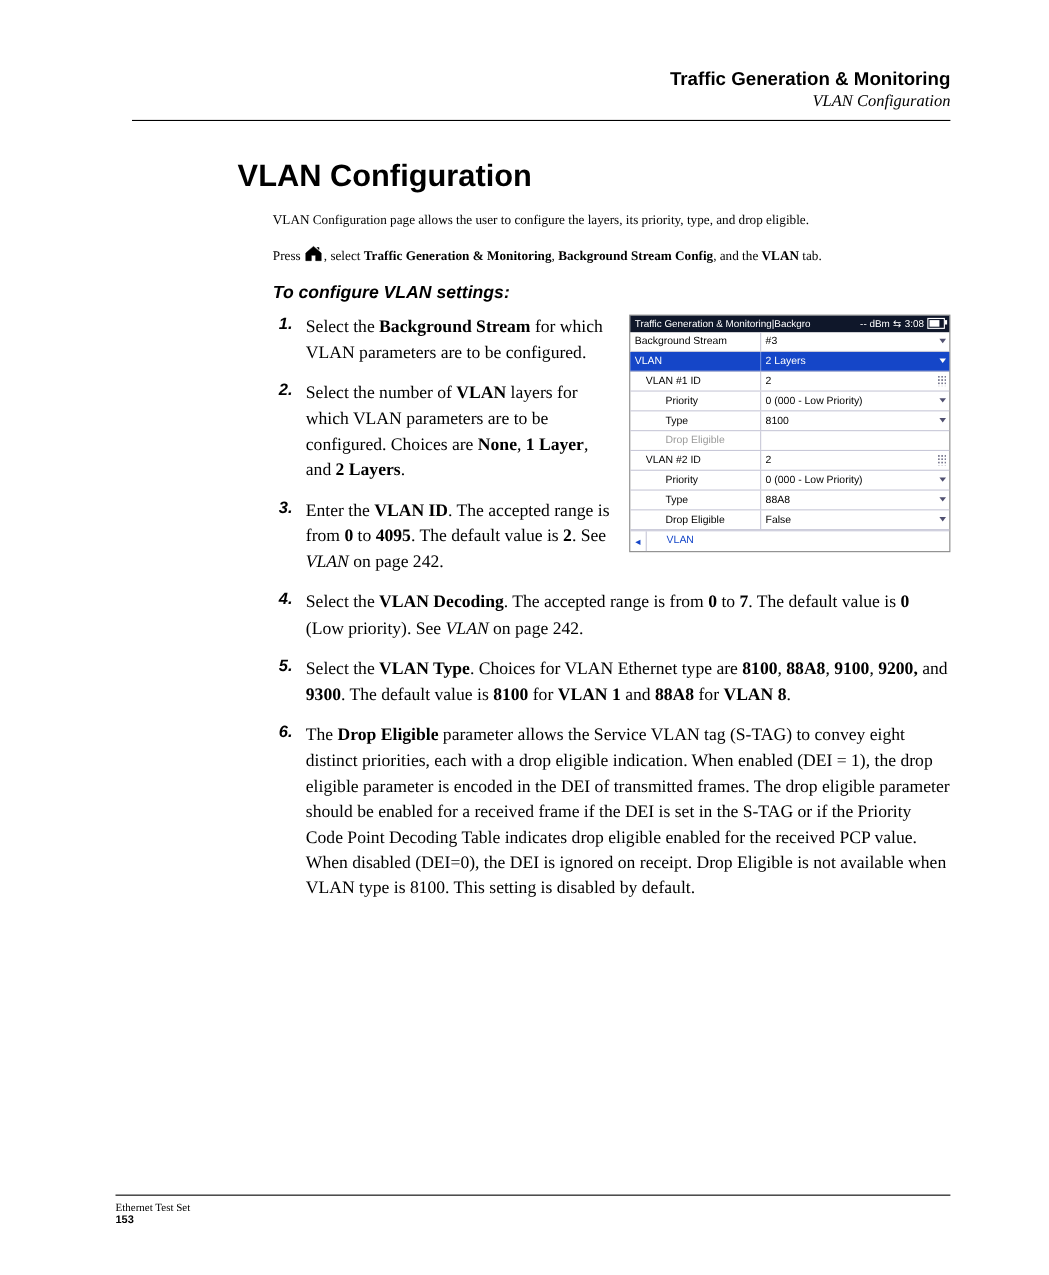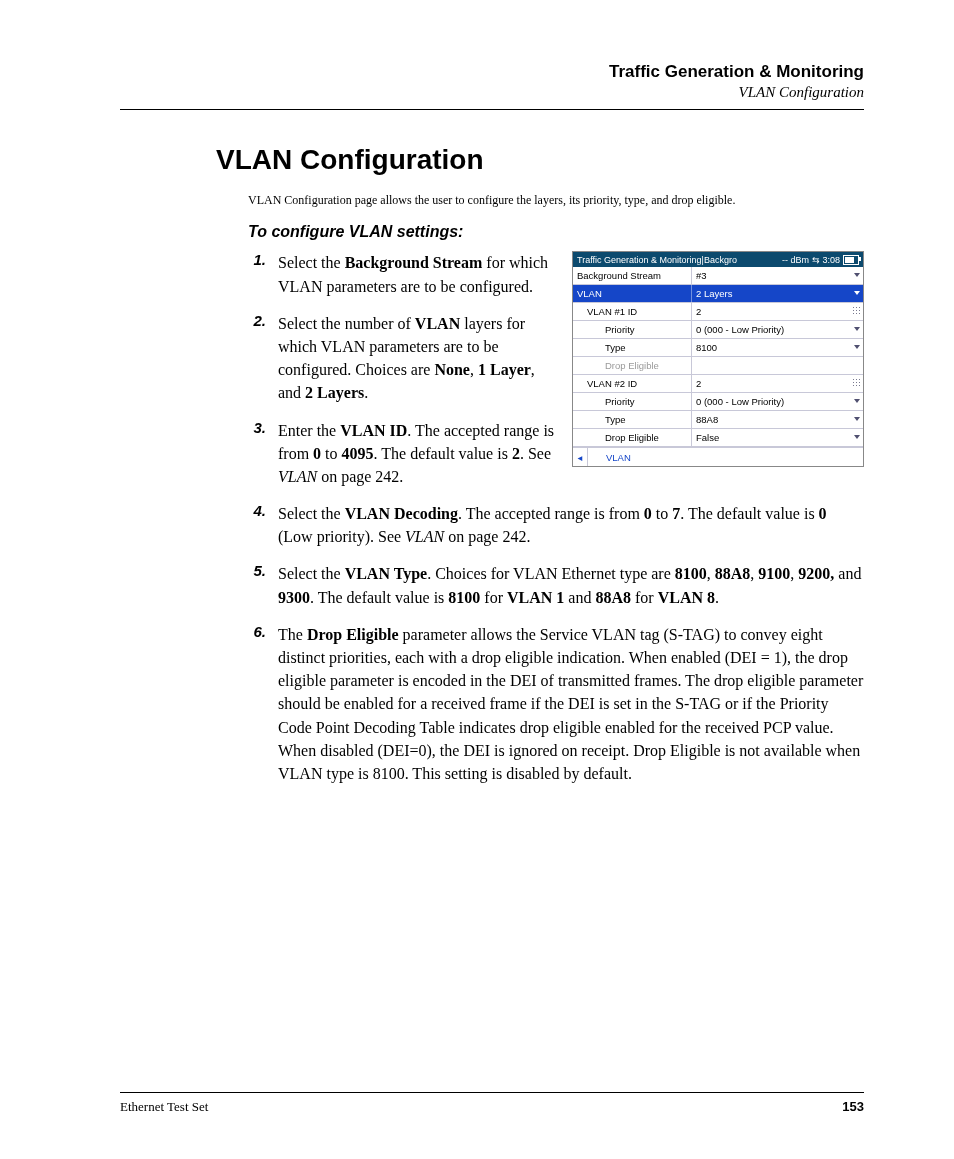--- a/index.html
+++ b/index.html
@@ -84,21 +84,21 @@
   .float-fig {
     float: right;
     width: 290px;
     margin: 0 0 8px 12px;
     border: 1px solid #888;
     font-family: Tahoma, Arial, sans-serif;
     font-size: 9.5px;
     background: #fff;
   }
   .fig-title {
-    background: #0c4a6e;
+    background: #0f172a;
     color: #fff;
     display: flex;
     align-items: center;
     height: 15px;
     padding: 0 4px;
     font-size: 9px;
     white-space: nowrap;
     overflow: hidden;
   }
   .fig-title .sp { flex: 1; }
@@ -156,45 +156,51 @@
   }
   .fig-foot .arrow {
     width:14px;text-align:center;color:#1546c8;border-right:1px solid #c8c8d8;height:100%;
     display:flex;align-items:center;justify-content:center;
   }
   .fig-foot .tab {
     color:#1546c8; padding-left:18px;
   }
   .footer {
     position: absolute;
-    left: 120px; right: 90px;
+    left: 105px; right: 90px;
     bottom: 44px;
     border-top: 1px solid #000;
     padding-top: 6px;
     display: flex;
-    font-size: 13px;
+    font-size: 10px;
+    flex-direction: column;
   }
   .footer .l { flex:1; font-family: Georgia, serif; }
   .footer .r { font-weight:700; font-family: Verdana, Arial, sans-serif; }
 </style>
 </head>
 <body>
 
 <div class="page">
   <div class="head-block">
     <div class="chapter-title">Traffic Generation &amp; Monitoring</div>
     <div class="breadcrumb">VLAN Configuration</div>
   </div>
   <hr class="rule">
 
   <h1 class="section">VLAN Configuration</h1>
 
   <div class="body-indent">
     <p class="para">VLAN Configuration page allows the user to configure the layers, its priority, type, and drop eligible.</p>
 
+    <p class="para">
+      <span>Press </span><span class="home-icn"><svg width="18" height="15" viewBox="0 0 18 15">
+            <path d="M2 7 L9 1 L16 7 L16 14 L11 14 L11 9 L7 9 L7 14 L2 14 Z M12 2 L14 2 L14 4" fill="#000" stroke="#000" stroke-width="0.5"></path>
+          </svg></span><span>, select </span><b>Traffic Generation &amp; Monitoring</b><span>, </span><b>Background Stream Config</b><span>, and the </span><b>VLAN</b><span> tab.</span>
+    </p>
 
     <p class="subhead">To configure VLAN settings:</p>
 
     <div class="float-fig">
       <div class="fig-title">
         <span>Traffic Generation  &amp;  Monitoring|Backgro</span>
         <span class="sp"></span>
         <span>-- dBm</span>
         <span style="margin:0 3px;">⇆</span>
         <span>3:08</span>

